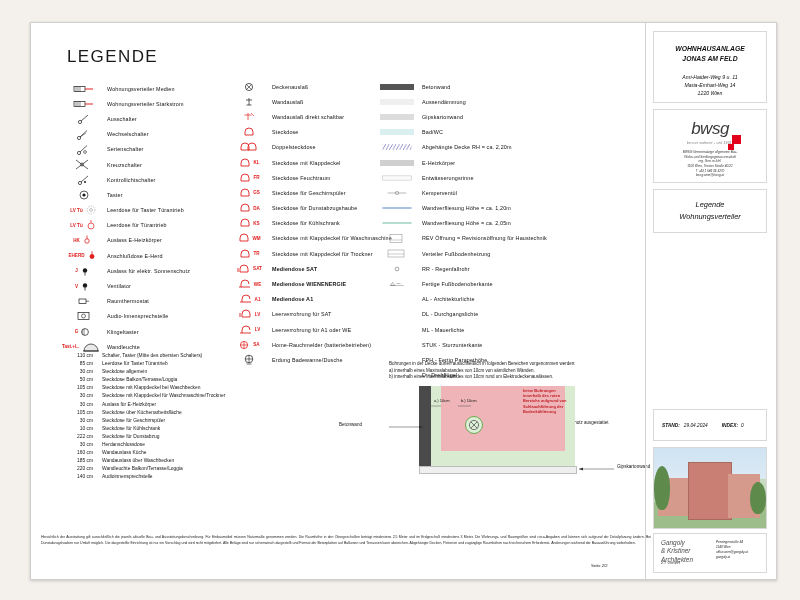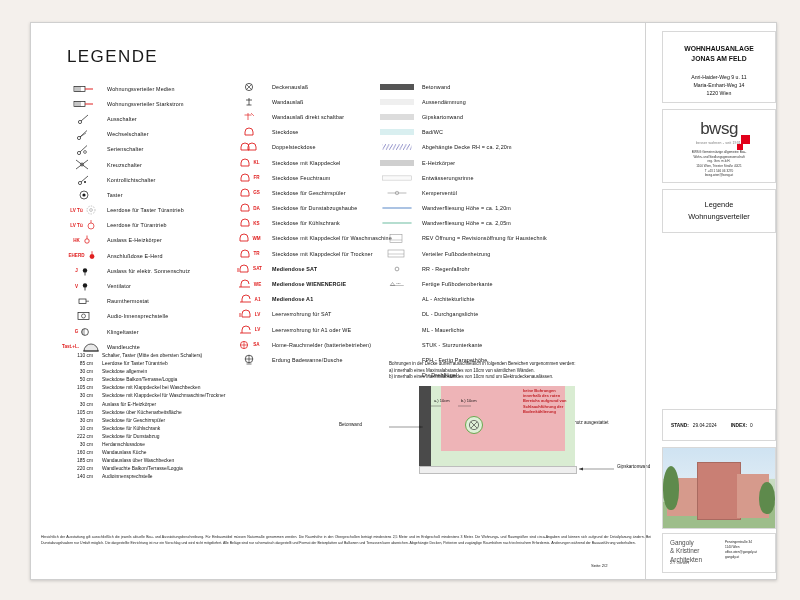--- a/index.html
+++ b/index.html
@@ -52,21 +52,21 @@
   #d-green{position:absolute;left:42px;top:0;width:144px;height:80px;background:#d9ecd2;}
   #d-red{position:absolute;left:52px;top:0;width:124px;height:65px;background:#eeb4b7;}
   #d-gk{position:absolute;left:30px;top:80px;width:156px;height:6px;background:#efefef;border:.5px solid #bdbdbd;}
   #d-redtext{position:absolute;left:82px;top:2px;width:48px;font-size:4px;line-height:1.35;color:#c22026;font-weight:bold;}
   .dimlab{position:absolute;font-size:4px;color:#111;}
   #d-outlet{position:absolute;left:76px;top:30px;width:16px;height:16px;border-radius:50%;background:#dff0d8;border:.8px solid #6aa84f;}
   .calloutlab{position:absolute;font-size:4.6px;color:#161616;}
 
   
   #tbwrap{position:absolute;right:0;top:0;width:130px;height:556px;border-left:1px solid #d2d2d2;}
-  .tb{position:absolute;left:16px;width:112px;border:1px solid #d8d8d8;background:#fff;}
+  .tb{position:absolute;left:7px;width:112px;border:1px solid #d8d8d8;background:#fff;font-style:italic;}
   #tb1{top:8px;height:70px;}
   #tb1 .h{font-size:6.8px;font-weight:bold;text-align:center;line-height:1.45;margin-top:12px;color:#111;}
   #tb1 .a{font-size:5.2px;text-align:center;line-height:1.55;margin-top:9px;color:#111;}
   #tb2{top:86px;height:72px;}
   #logo{text-align:center;margin-top:9px;}
   #logo .bw{font-size:17px;letter-spacing:-.5px;color:#3a3a3a;display:inline-block;position:relative;}
   #sq1{position:absolute;width:9px;height:9px;background:#e2001a;right:-12px;top:1px;}
   #sq2{position:absolute;width:6px;height:6px;background:#e2001a;right:-5px;top:10px;}
   #logo .slo{font-size:3.4px;color:#777;margin-top:2px;letter-spacing:.2px;}
   #logo .addr{font-size:3.1px;color:#333;line-height:1.5;margin-top:5px;}

